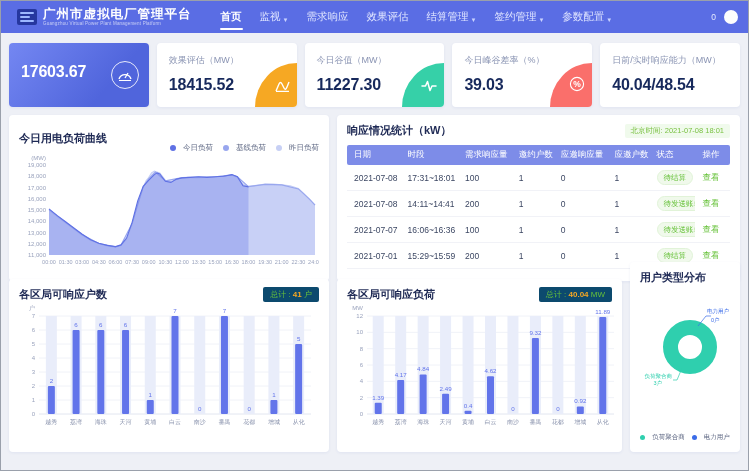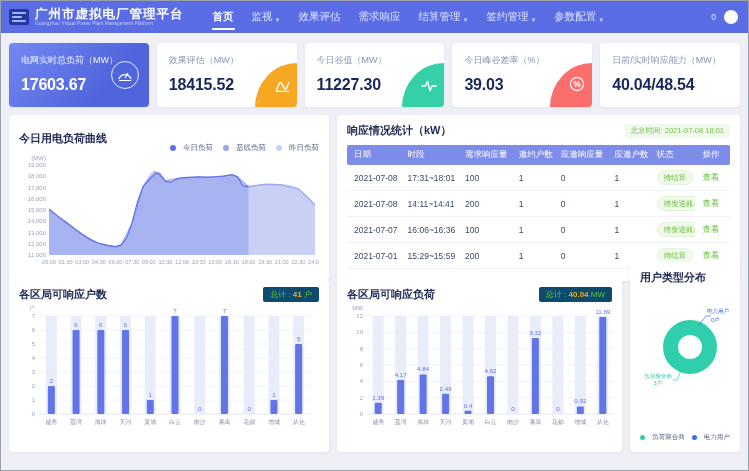--- a/index.html
+++ b/index.html
@@ -1,20 +1,20 @@
 <!DOCTYPE html>
 <html><head>
 <meta charset="utf-8">
 <style>
   * { margin:0; padding:0; box-sizing:border-box; }
   html,body { width:749px; height:471px; }
   body { font-family:"Liberation Sans","DejaVu Sans",sans-serif; background:#eef0f6; border:1px solid #9aa0ab; overflow:hidden; position:relative; }
 
   
-  .navbar { height:32px; background:#5a6de4; display:flex; align-items:center; padding:0 10px 0 8px; color:#fff; }
+  .navbar { height:32px; background:#5a6de4; display:flex; align-items:center; padding:0 10px 0 16px; color:#fff; }
   .logo { display:flex; align-items:center; gap:6px; }
   .logo-icon { width:20px; height:16px; background:#26379f; border-radius:2px; display:flex; flex-direction:column; justify-content:center; gap:2px; padding:2px 3px; }
   .logo-icon i { display:block; height:2px; background:#9db8ff; border-radius:1px; }
   .logo-icon i:nth-child(2){ width:70%; }
   .logo-text .t1 { font-size:12.5px; font-weight:bold; letter-spacing:1px; line-height:13px; }
   .logo-text .t2 { font-size:4.5px; color:rgba(255,255,255,.65); line-height:6px; letter-spacing:.2px; }
   nav { display:flex; align-items:flex-end; margin-left:20px; height:32px; }
   .nav-item { font-size:10.5px; color:#dfe4ff; padding:0 9px 9px; height:32px; display:flex; align-items:flex-end; gap:2px; cursor:pointer; position:relative; white-space:nowrap; }
   .nav-item.active { color:#fff; font-weight:bold; }
   .nav-item.active::after { content:""; position:absolute; left:8px; right:8px; bottom:3px; height:2px; background:#fff; border-radius:1px; }
@@ -89,36 +89,35 @@
         <i></i>
       </div>
     <div class="logo-text">
       <div class="t1">广州市虚拟电厂管理平台</div>
       <div class="t2">Guangzhou Virtual Power Plant Management Platform</div>
     </div>
   </div>
   <nav id="nav-items">
       <span class="nav-item active">首页</span>
       <span class="nav-item">监视<span class="nav-caret">▼</span></span>
+      <span class="nav-item">需求响应</span>
       <span class="nav-item">效果评估</span>
-      <span class="nav-item">需求响应</span>
       <span class="nav-item">结算管理<span class="nav-caret">▼</span></span>
       <span class="nav-item">签约管理<span class="nav-caret">▼</span></span>
       <span class="nav-item">参数配置<span class="nav-caret">▼</span></span>
     </nav>
   <div class="nav-right">
     <span class="notif">0</span>
     <span class="avatar"></span>
   </div>
 </header>
 
 <main>
   <div class="kpi-row" id="kpi-row">
       <div class="kpi-card primary">
-        <div class="kpi-label">电网实时总负荷（MW）</div>
         <div class="kpi-value">17603.67</div>
         <div class="kpi-gauge">
           <svg width="16" height="14" viewBox="0 0 16 14">
             <path d="M2 11 A6.3 6.3 0 0 1 14 11" fill="none" stroke="#fff" stroke-width="1.4"></path>
             <line x1="8" y1="10" x2="11" y2="5" stroke="#fff" stroke-width="1.3"></line>
             <line x1="2" y1="12.5" x2="14" y2="12.5" stroke="#fff" stroke-width="1.2"></line>
           </svg>
         </div>
       </div>
       <div class="kpi-card">

